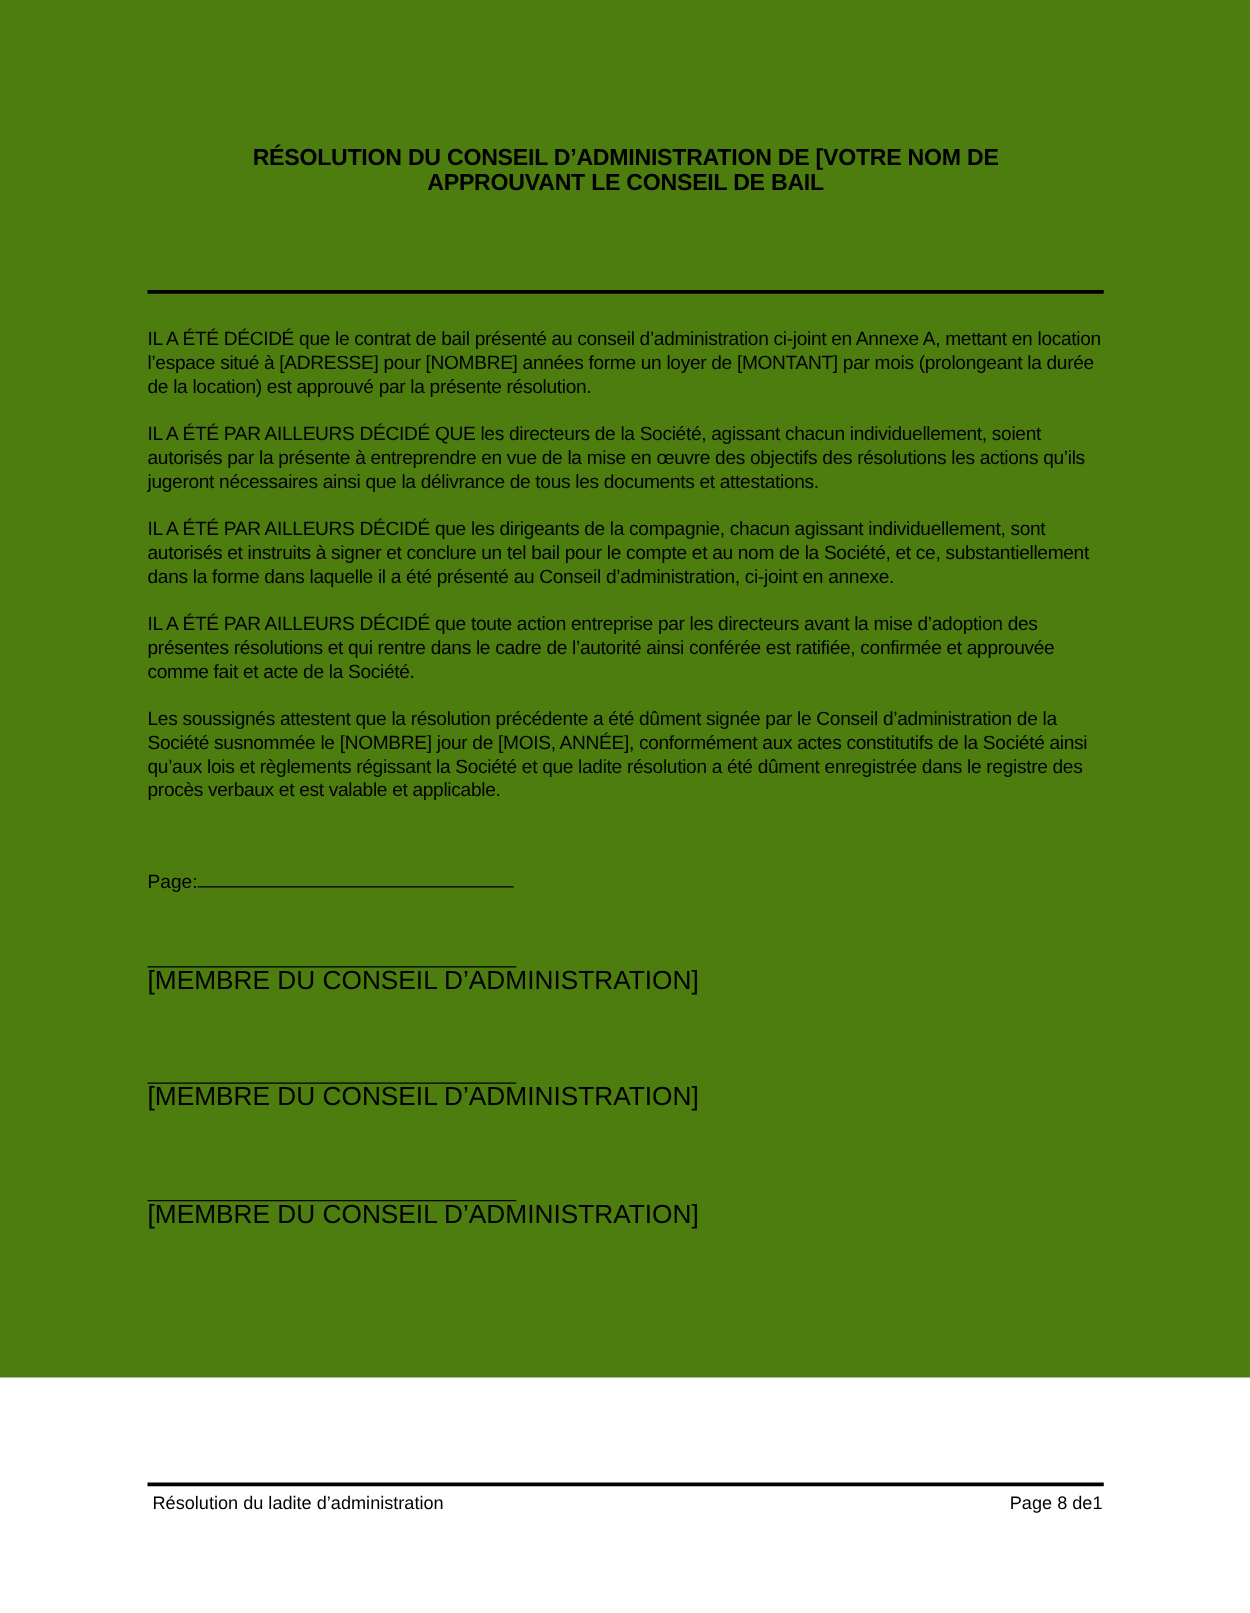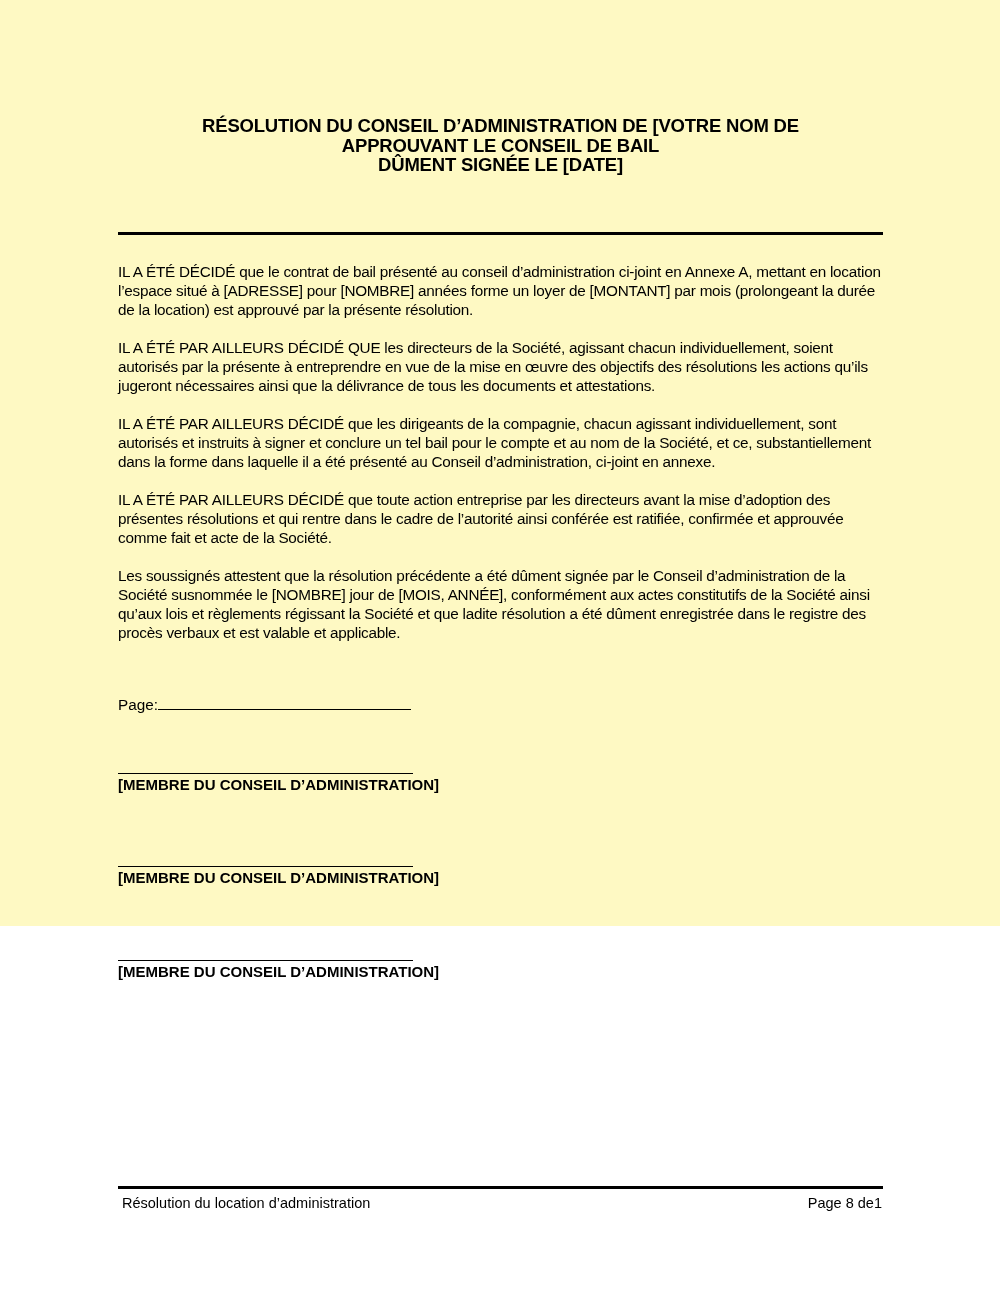--- a/index.html
+++ b/index.html
@@ -1,40 +1,39 @@
 <!DOCTYPE html>
 <html><head>
   <meta charset="utf-8">
   <style>
     html, body { margin: 0; padding: 0; background: #ffffff; }
     body { width: 1000px; height: 1290px; position: relative; overflow: hidden;
       font-family: "Liberation Sans", sans-serif; color: #000; }
-    .page { position: absolute; left: 0; top: 0; width: 1000px; height: 926px; background: #fef9c3; }
+    .page { position: absolute; left: 0; top: 0; width: 1000px; height: 1102px; background: #4d7c0f; }
     .title { position: absolute; left: 118px; width: 765px; top: 116px; text-align: center;
       font-weight: bold; font-size: 18.5px; line-height: 19.5px; letter-spacing: -0.2px; }
     .title div { white-space: nowrap; }
     .rule-top { position: absolute; left: 118px; width: 765px; top: 232px; height: 3px; background: #000; }
     .body { position: absolute; left: 118px; width: 770px; top: 262px; font-size: 15.3px; line-height: 19px; letter-spacing: -0.25px; }
     .para { margin: 0 0 19px 0; }
     .date-line { position: absolute; left: 118px; top: 695px; font-size: 15.3px; line-height: 19px; }
     .date-blank { display: inline-block; width: 253px; border-bottom: 1.5px solid #000; height: 14px; vertical-align: baseline; }
-    .sig { position: absolute; left: 118px; font-size: 15px; line-height: 19px; font-weight: bold; }
+    .sig { position: absolute; left: 118px; font-size: 21px; line-height: 19px; }
     .sig-line { width: 295px; border-top: 1.5px solid #000; margin-bottom: 1px; }
     .rule-bottom { position: absolute; left: 118px; width: 765px; top: 1186px; height: 2.5px; background: #000; }
     .footer { position: absolute; left: 122px; width: 760px; top: 1194px; font-size: 14.5px; line-height: 18px;
       display: flex; justify-content: space-between; }
   </style>
 </head>
 <body>
 
 <div class="page">
   <div class="title">
     <div>RÉSOLUTION DU CONSEIL D’ADMINISTRATION DE [VOTRE NOM DE</div>
     <div>APPROUVANT LE CONSEIL DE BAIL</div>
-    <div>DÛMENT SIGNÉE LE [DATE]</div>
   </div>
 
   <div class="rule-top"></div>
 
   <div class="body">
     <p class="para">IL A ÉTÉ DÉCIDÉ que le contrat de bail présenté au conseil d’administration ci-joint en Annexe A, mettant en location l’espace situé à [ADRESSE] pour [NOMBRE] années forme un loyer de [MONTANT] par mois (prolongeant la durée de la location) est approuvé par la présente résolution.</p>
     <p class="para">IL A ÉTÉ PAR AILLEURS DÉCIDÉ QUE les directeurs de la Société, agissant chacun individuellement, soient autorisés par la présente à entreprendre en vue de la mise en œuvre des objectifs des résolutions les actions qu’ils jugeront nécessaires ainsi que la délivrance de tous les documents et attestations.</p>
     <p class="para">IL A ÉTÉ PAR AILLEURS DÉCIDÉ que les dirigeants de la compagnie, chacun agissant individuellement, sont autorisés et instruits à signer et conclure un tel bail pour le compte et au nom de la Société, et ce, substantiellement dans la forme dans laquelle il a été présenté au Conseil d’administration, ci-joint en annexe.</p>
     <p class="para">IL A ÉTÉ PAR AILLEURS DÉCIDÉ que toute action entreprise par les directeurs avant la mise d’adoption des présentes résolutions et qui rentre dans le cadre de l’autorité ainsi conférée est ratifiée, confirmée et approuvée comme fait et acte de la Société.</p>
     <p class="para">Les soussignés attestent que la résolution précédente a été dûment signée par le Conseil d’administration de la Société susnommée le [NOMBRE] jour de [MOIS, ANNÉE], conformément aux actes constitutifs de la Société ainsi qu’aux lois et règlements régissant la Société et que ladite résolution a été dûment enregistrée dans le registre des procès verbaux et est valable et applicable.</p>
@@ -52,16 +51,16 @@
     <div class="sig-line"></div>
     <div>[MEMBRE DU CONSEIL D’ADMINISTRATION]</div>
   </div>
   <div class="sig" style="top:960px;">
     <div class="sig-line"></div>
     <div>[MEMBRE DU CONSEIL D’ADMINISTRATION]</div>
   </div>
 
   <div class="rule-bottom"></div>
   <div class="footer">
-    <span>Résolution du location d’administration</span>
+    <span>Résolution du ladite d’administration</span>
     <span>Page 8 de1</span>
   </div>
 </div>
 
 </body></html>

